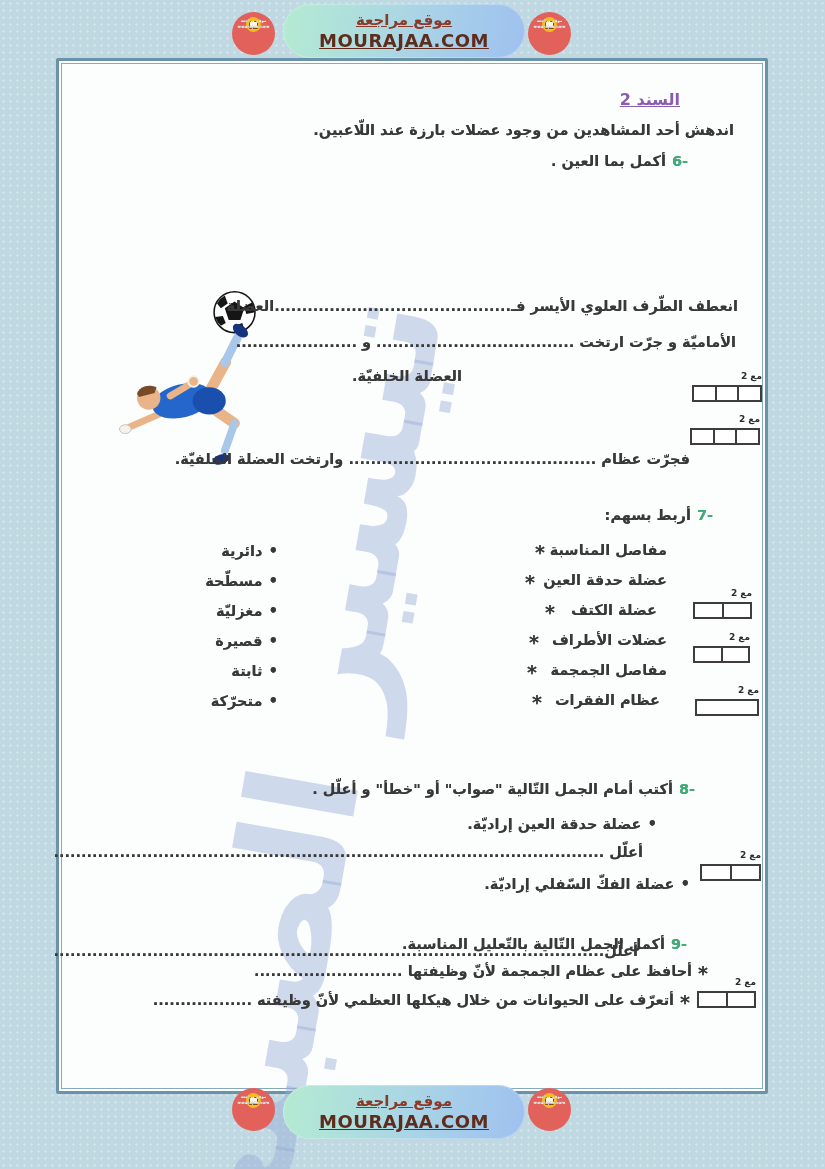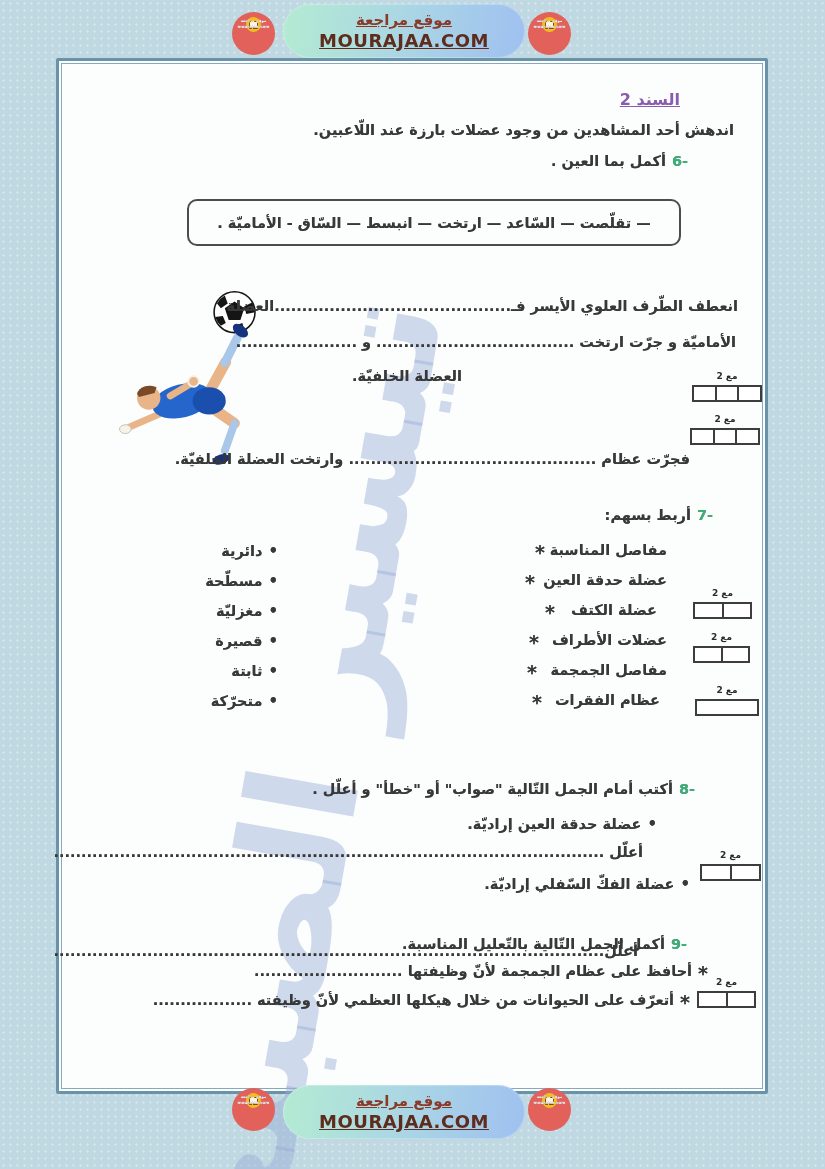--- a/index.html
+++ b/index.html
@@ -56,21 +56,21 @@
     direction:rtl;font-size:14.5px;font-weight:600;color:#383838;text-shadow:0 0 .6px rgba(70,70,70,.7);
   }
   
   .mrow{position:absolute;z-index:2;display:flex;direction:rtl;align-items:baseline;
         font-size:14.5px;font-weight:600;color:#383838;white-space:nowrap;text-shadow:0 0 .6px rgba(70,70,70,.7);}
   .mrow.spread{justify-content:space-between;}
   .mrow .star{font-size:19px;font-weight:bold;position:relative;top:4px;line-height:0;}
   .mrow .dotb{font-size:15px;font-weight:bold;}
   .mrow .gap{margin:0 6px;}
   
-  .score{position:absolute;z-index:2;text-align:center;}
+  .score{position:absolute;z-index:2;}
   .score .slbl{font-size:9px;font-weight:600;color:#2b2b2b;direction:rtl;margin-bottom:4px;}
   .cells{display:flex;border:2px solid #3d3d3d;height:13px;background:#fff;}
   .cells span{flex:1;border-right:2px solid #3d3d3d;}
   .cells span:last-child{border-right:none;}
   
   .phone{
     position:absolute;left:62px;top:1054px;z-index:2;
     font-size:35px;font-weight:bold;color:#a04a43;letter-spacing:2px;
     text-shadow:0 0 1.2px rgba(160,74,67,.8);
   }
@@ -107,21 +107,20 @@
   <div class="wm">تيسير الصبيعي</div>
 
   <div class="t title" style="right:145px;top:88px;">السند 2</div>
   <div class="t" style="right:91px;top:120px;">اندهش أحد المشاهدين من وجود عضلات بارزة عند اللّاعبين.</div>
 
   <div class="t qrow" style="right:137px;top:151px;">
     <span class="num">6-</span>
     <span>أكمل بما العين .</span>
   </div>
 
-  <div class="bank">— تقلّصت — السّاعد — ارتخت — انبسط — السّاق - الأماميّة .</div>
 
   <svg class="player" viewBox="0 0 200 205">
 
     <circle cx="138" cy="36" r="21" fill="#ffffff" stroke="#151515" stroke-width="1.6"></circle>
     <polygon points="138,25 148,32 144,44 132,44 128,32" fill="#151515"></polygon>
     <path d="M120 27 a21 21 0 0 1 8-8 l3 8 -7 5 z" fill="#151515"></path>
     <path d="M156 26 a21 21 0 0 1 3 10 l-9 2 -2 -8 z" fill="#151515"></path>
     <path d="M148 54 a21 21 0 0 1 -10 3 l0 -7 8 -3 z" fill="#151515"></path>
     <path d="M124 50 a21 21 0 0 1 -6-9 l8-1 3 7 z" fill="#151515"></path>
 

